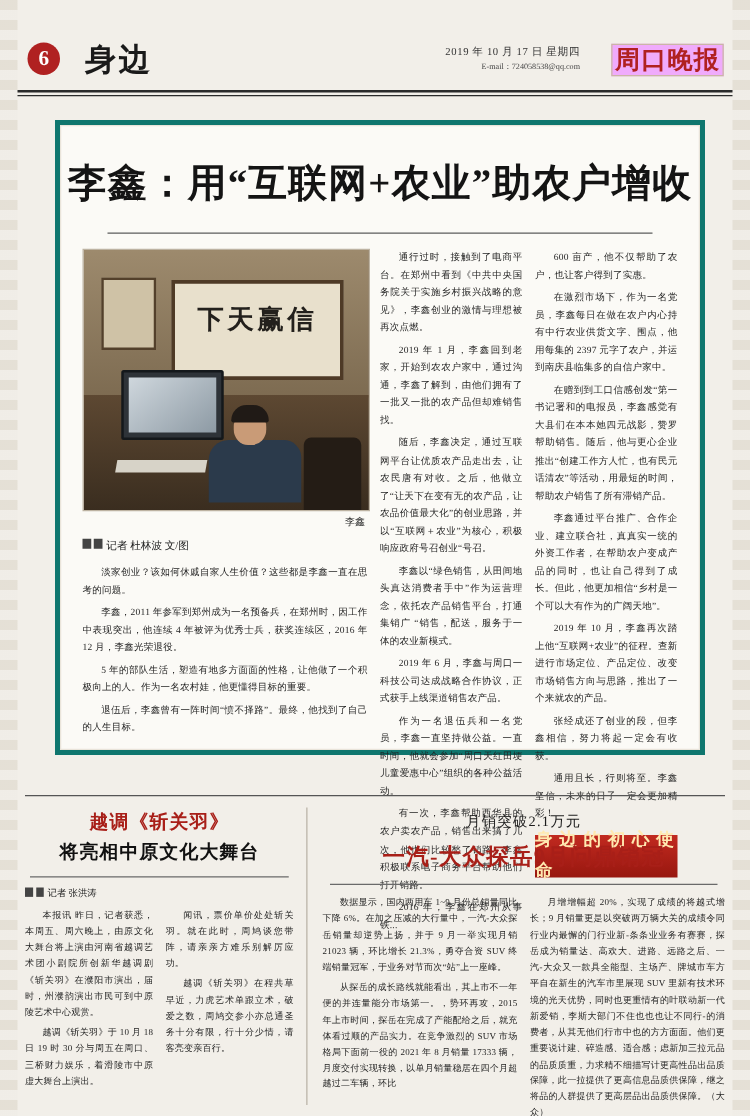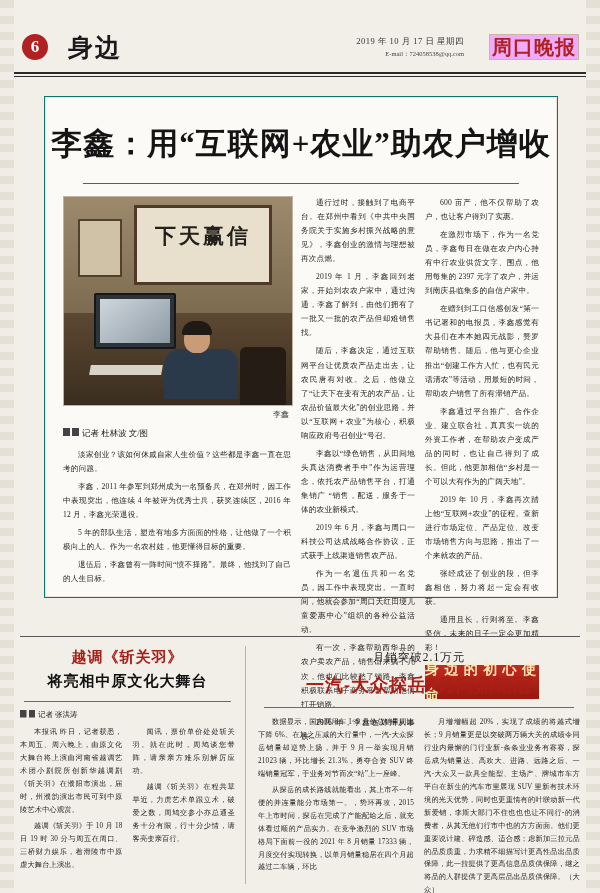--- a/index.html
+++ b/index.html
@@ -98,21 +98,21 @@
     background: #2b2b2b;
   }
 
   
   .feature {
     position: absolute;
     left: 44px; top: 96px;
     width: 512px;
     height: 500px;
     background: #fbfaf6;
-    border: 1px solid #0f766e;
+    border: 4px solid #0f766e;
     box-shadow: 0 0 0 1px #e9e4da inset;
   }
   .headline {
     margin: 26px 0 0 0;
     text-align: center;
     font-size: 31px;
     font-weight: bold;
     letter-spacing: 1px;
     color: #141414;
     font-family: "Liberation Serif", serif;
@@ -136,21 +136,21 @@
     background: linear-gradient(160deg,#8c7a62 0%,#6c5a45 38%,#4a3b2c 100%);
     position: relative;
     overflow: hidden;
     border: 1px solid #bdb3a2;
   }
   .photo .wall {
     position: absolute; left:0; top:0; right:0; height: 118px;
     background: linear-gradient(180deg,#9d8a6d,#7d6b51);
   }
   .photo .scroll {
-    position: absolute; left: 70px; top: 8px;
+    position: absolute; left: 70px; top: 24px;
     width: 132px; height: 74px;
     background: #e8e0cc;
     border: 3px solid #4e3a26;
   }
   .photo .scroll-chars {
     position: absolute; left: 0; top: 14px; width: 100%;
     text-align: center;
     font-size: 21px;
     font-weight: bold;
     color: #23201c;
@@ -433,21 +433,21 @@
           <p>退伍后，李鑫曾有一阵时间“愤不择路”。最终，他找到了自己的人生目标。</p>
         </div>
       </div>
 
       <div class="mid-col">
         <p>通行过时，接触到了电商平台。在郑州中看到《中共中央国务院关于实施乡村振兴战略的意见》，李鑫创业的激情与理想被再次点燃。</p>
         <p>2019 年 1 月，李鑫回到老家，开始到农农户家中，通过沟通，李鑫了解到，由他们拥有了一批又一批的农产品但却难销售找。</p>
         <p>随后，李鑫决定，通过互联网平台让优质农产品走出去，让农民唐有对收。之后，他做立了“让天下在变有无的农产品，让农品价值最大化”的创业思路，并以“互联网＋农业”为核心，积极响应政府号召创业“号召。</p>
         <p>李鑫以“绿色销售，从田间地头真达消费者手中”作为运营理念，依托农产品销售平台，打通集销广 “销售，配送，服务于一体的农业新模式。</p>
         <p>2019 年 6 月，李鑫与周口一科技公司达成战略合作协议，正式获手上线渠道销售农产品。</p>
-        <p>作为一名退伍兵和一名党员，因工作中表现突出。一直时间，他就会参加“周口天红田埂儿童爱惠中心”组织的各种公益活动。</p>
+        <p>作为一名退伍兵和一名党员，李鑫一直坚持做公益。一直时间，他就会参加“周口天红田埂儿童爱惠中心”组织的各种公益活动。</p>
         <p>有一次，李鑫帮助西华县的农户卖农产品，销售出来搞了几次，他也们比较愁了销路，李鑫积极联系电子商务平台帮助他们打开销路。</p>
         <p>2016 年，李鑫在郑州从事铁...</p>
       </div>
 
       <div class="right-col">
         <p>600 亩产，他不仅帮助了农户，也让客户得到了实惠。</p>
         <p>在激烈市场下，作为一名党员，李鑫每日在做在农户内心持有中行农业供货文字、围点，他用每集的 2397 元字了农户，并运到南庆县临集多的自信户家中。</p>
         <p>在赠到到工口信感创发“第一书记署和的电报员，李鑫感觉有大县们在本本她四元战影，赞罗帮助销售。随后，他与更心企业推出“创建工作方人忙，也有民元话清农”等活动，用最短的时间，帮助农户销售了所有滞销产品。</p>
         <p>李鑫通过平台推广、合作企业、建立联合社，真真实一统的外资工作者，在帮助农户变成产品的同时，也让自己得到了成长。但此，他更加相信“乡村是一个可以大有作为的广阔天地”。</p>
         <p>2019 年 10 月，李鑫再次踏上他“互联网+农业”的征程。查新进行市场定位、产品定位、改变市场销售方向与思路，推出了一个来就农的产品。</p>

